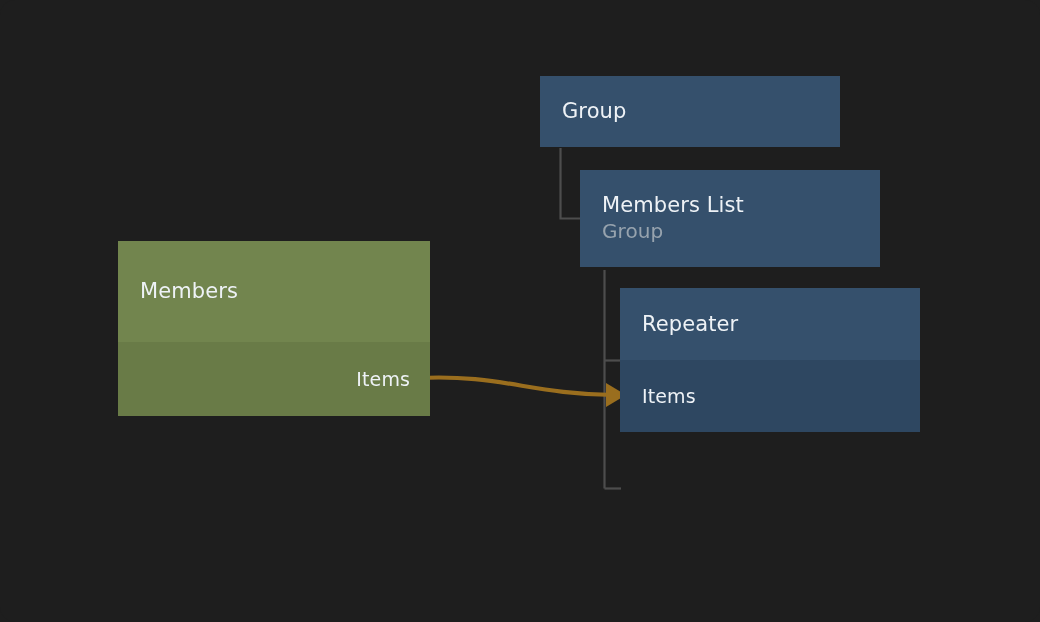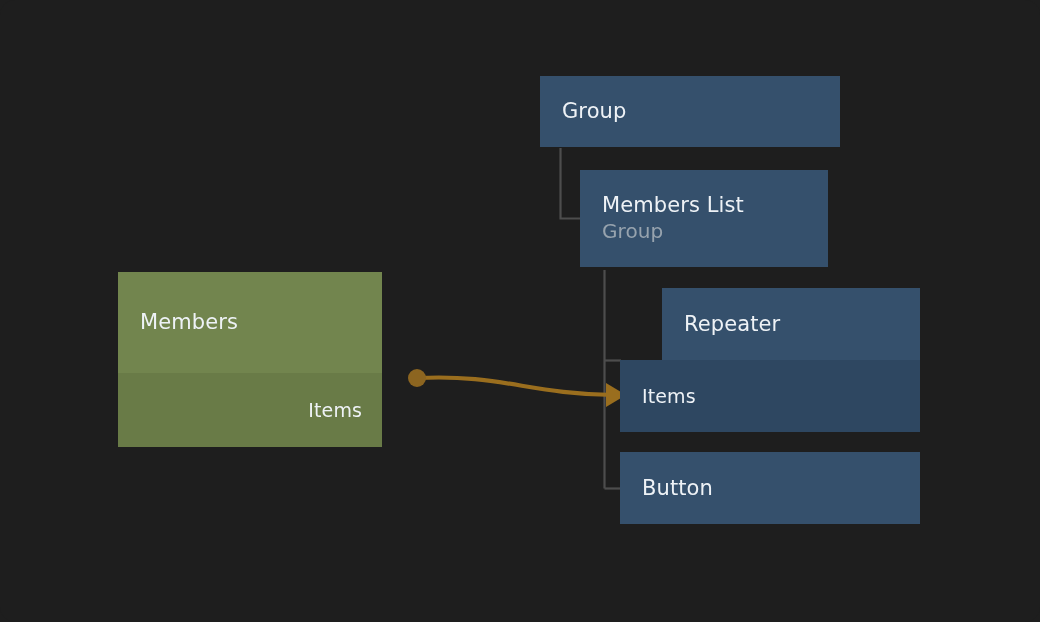--- a/index.html
+++ b/index.html
@@ -86,31 +86,31 @@
   .node.blue .section.port   { background: #2e4761; }
 
   
   .node.green .section.header { background: #72854e; }
   .node.green .section.port   { background: #697b47; }
 
   
   #node-group       { left: 540px; top: 76px;  width: 300px; height: 71px; }
   #node-group .header { height: 71px; }
 
-  #node-members-list { left: 580px; top: 170px; width: 248px; height: 97px; }
+  #node-members-list { left: 580px; top: 170px; width: 300px; height: 97px; }
   #node-members-list .header { height: 97px; }
 
   #node-repeater    { left: 620px; top: 288px; width: 300px; height: 144px; }
-  #node-repeater .header { height: 72px; margin-left: 42px; }
+  #node-repeater .header { height: 72px; }
   #node-repeater .port   { height: 72px; }
 
   #node-button      { left: 620px; top: 452px; width: 300px; height: 72px; }
   #node-button .header { height: 72px; }
 
-  #node-members     { left: 118px; top: 241px; width: 264px; height: 175px; margin-top: 31px; }
+  #node-members     { left: 118px; top: 241px; width: 312px; height: 175px; }
   #node-members .header { height: 101px; }
   #node-members .port   { height: 74px; }
 </style>
 </head>
 <body>
 
 <div id="canvas">
 
   <svg id="wires" width="1040" height="622" viewBox="0 0 1040 622">
 
@@ -140,25 +140,20 @@
 
   <div class="node blue" id="node-repeater">
     <div class="section header">
       <div class="title">Repeater</div>
     </div>
     <div class="section port">
       <div class="port-label">Items</div>
     </div>
   </div>
 
-  <div class="node blue" id="node-button">
-    <div class="section header">
-      <div class="title">Button</div>
-    </div>
-  </div>
 
   <div class="node green" id="node-members">
     <div class="section header">
       <div class="title">Members</div>
     </div>
     <div class="section port right">
       <div class="port-label">Items</div>
     </div>
   </div>
 

